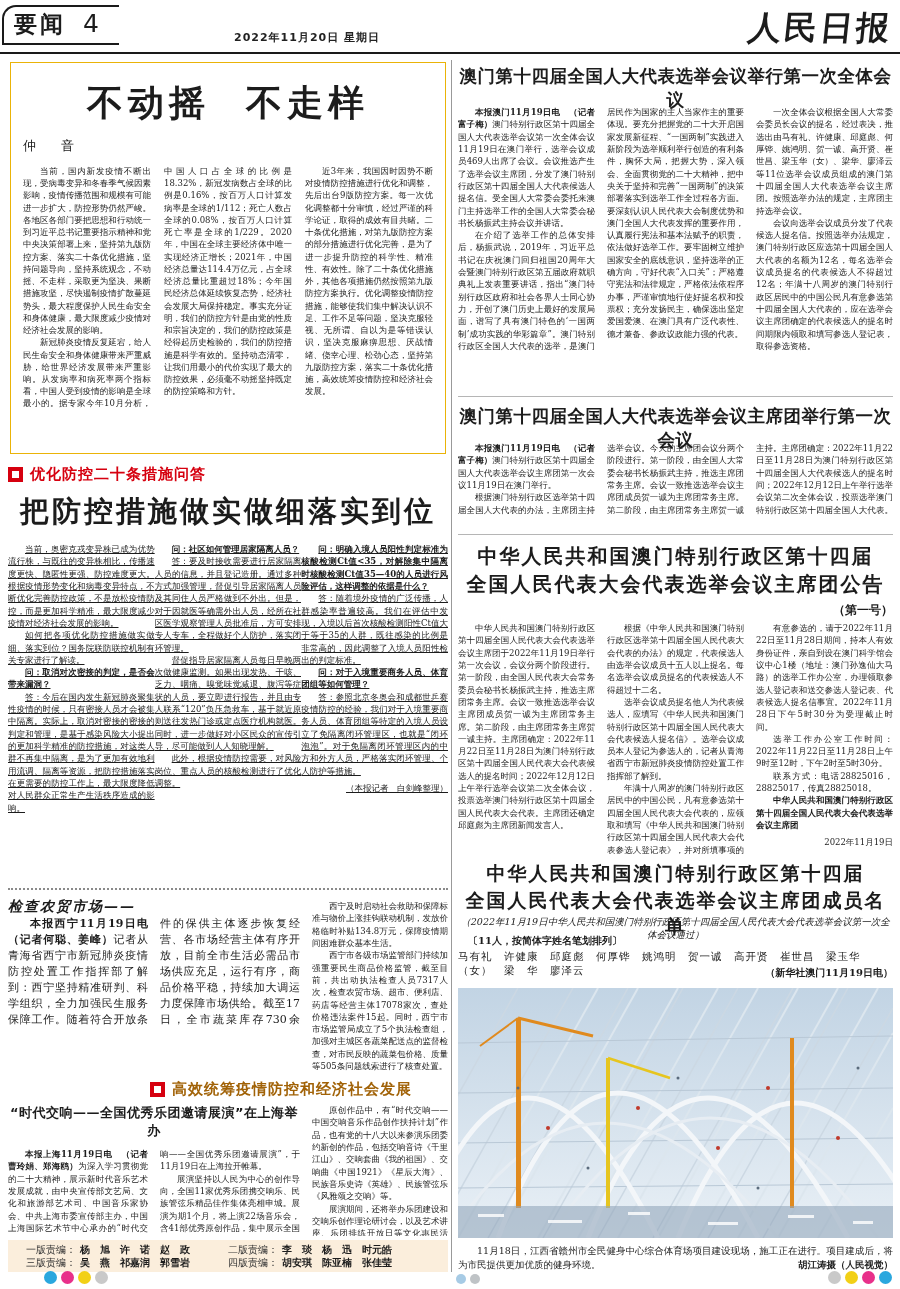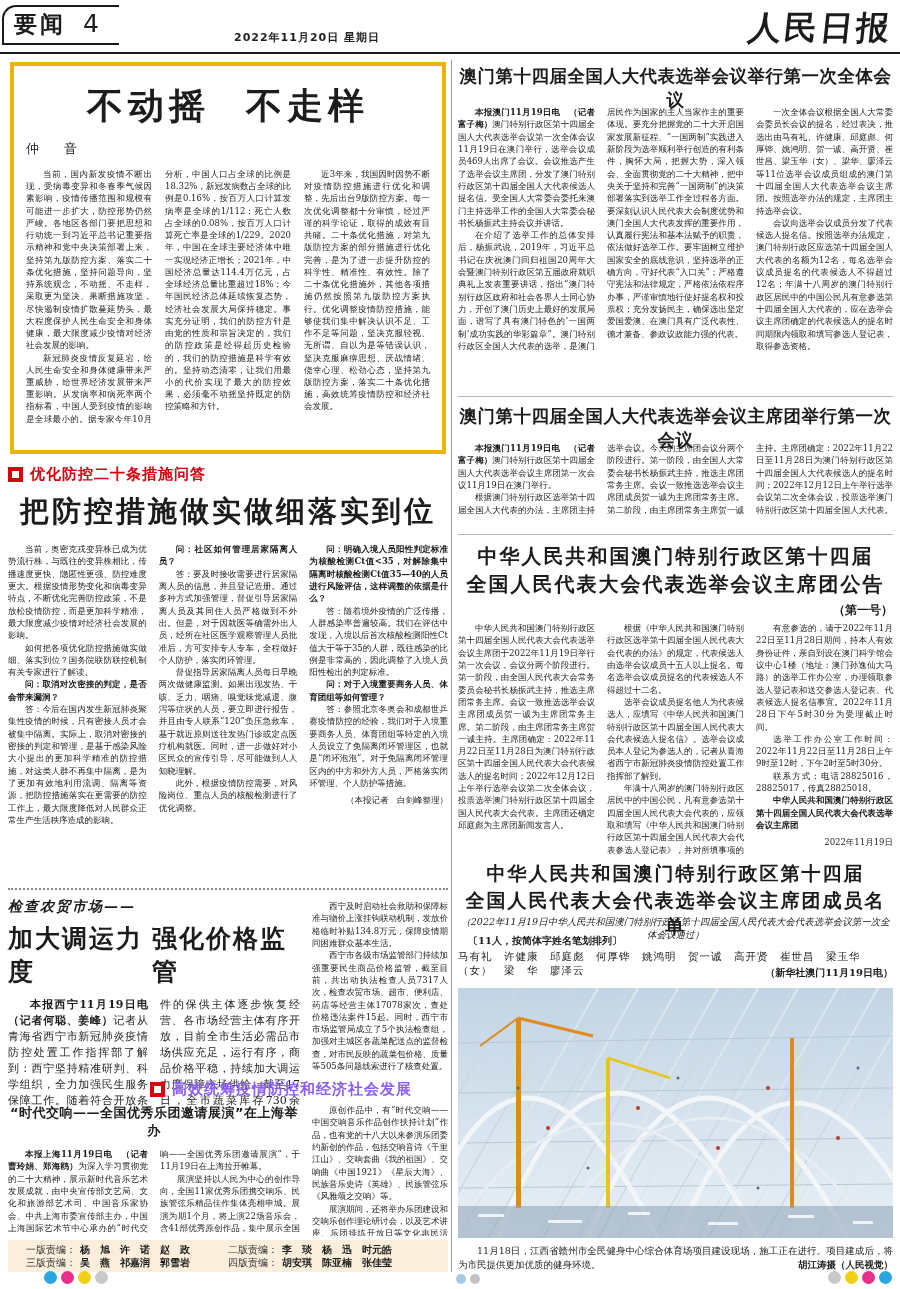--- a/index.html
+++ b/index.html
@@ -17,46 +17,46 @@
         letter-spacing:3px;transform:skewX(-6deg);}
   .vrule{position:absolute;left:451px;top:60px;height:1212px;border-left:1px solid #999;}
   
   p{margin:0;text-indent:2em;text-align:justify;line-height:1.45;}
   .b{font-weight:700;}
   p.q{font-weight:700;}
   p.sig{text-align:right;text-indent:0;margin-top:5px;}
   .hairline{border-top:1px solid #b5b5b5;}
   
   .left{position:absolute;left:8px;top:60px;width:440px;height:1212px;}
-  .redbox{position:absolute;left:2px;top:2px;width:436px;height:392px;border:4px solid #eab308;
+  .redbox{position:absolute;left:2px;top:2px;width:436px;height:392px;border:1px solid #eab308;
           box-sizing:border-box;padding:6px 12px 8px;}
   .ed-title{margin:10px 0 0;text-align:center;font-family:"DejaVu Sans",sans-serif;
             font-weight:700;font-size:36px;letter-spacing:5px;}
   .ed-title .gap{display:inline-block;width:36px;}
   .ed-byline{text-align:left;font-size:13px;letter-spacing:6px;margin:9px 0 10px;}
   .ed-body{height:266px;overflow:hidden;columns:3;column-gap:13px;font-size:8.5px;}
   .ed-body p{line-height:1.44;}
   .qa{position:absolute;left:0;top:404px;width:440px;height:418px;}
   .kicker{display:flex;align-items:center;gap:7px;height:20px;}
   .ricon{width:7px;height:7px;border:4px solid #d6000f;background:#fff;flex:0 0 auto;}
   .ktext{color:#d6000f;font-family:"DejaVu Sans",sans-serif;font-weight:700;font-size:15px;letter-spacing:1px;}
   .qa-head{margin:8px 0 11px;text-align:center;font-family:"DejaVu Sans",sans-serif;
            font-weight:700;font-size:29px;letter-spacing:3px;}
-  .qa-cols{display:flex;gap:12px;height:328px;overflow:hidden;}
+  .qa-cols{display:flex;height:328px;overflow:hidden;text-decoration:underline;}
   .qa-cols .col{flex:1;overflow:hidden;font-size:8.5px;}
   .dotrule{position:absolute;left:0;top:828px;width:440px;border-top:2px dotted #8a8a8a;}
   .xining{position:absolute;left:0;top:838px;width:440px;height:186px;display:flex;gap:12px;}
   .xn-left{width:292px;flex:0 0 auto;}
   .xn-kicker{font-size:14px;font-weight:700;letter-spacing:2px;font-style:italic;}
   .xn-heads{display:flex;justify-content:space-between;margin:6px 4px 9px 0;}
   .xn-heads h2{margin:0;font-family:"DejaVu Sans",sans-serif;font-weight:700;font-size:25px;letter-spacing:2px;}
   .xn-body{columns:2;column-gap:12px;height:126px;overflow:hidden;font-size:11px;}
   .xn-col3{flex:1;overflow:hidden;font-size:8.5px;padding-top:2px;}
   .banner{position:absolute;left:142px;top:1020px;width:298px;display:flex;align-items:center;gap:7px;}
-  .banner-text{color:#8b5cf6;font-family:"DejaVu Sans",sans-serif;font-weight:700;font-size:15px;letter-spacing:1px;}
+  .banner-text{color:#a16207;font-family:"DejaVu Sans",sans-serif;font-weight:700;font-size:15px;letter-spacing:1px;}
   .concert{position:absolute;left:0;top:1042px;width:440px;height:134px;display:flex;gap:12px;}
   .co-left{width:292px;flex:0 0 auto;}
   .co-head{margin:2px 0 8px;font-family:"DejaVu Sans",sans-serif;font-weight:700;font-size:13px;
            text-align:center;letter-spacing:0.5px;}
   .co-body{columns:2;column-gap:12px;height:98px;overflow:hidden;font-size:8.5px;}
   .co-col3{flex:1;overflow:hidden;font-size:8.5px;padding-top:2px;}
   .credits{position:absolute;left:0;top:1180px;width:440px;height:32px;background:#fbeedc;
            box-sizing:border-box;padding:3px 18px;display:grid;grid-template-columns:1fr 1fr;
            grid-auto-rows:13px;font-size:10px;font-family:"DejaVu Sans",sans-serif;align-items:center;}
   .credits .lbl{color:#333;}
@@ -152,24 +152,20 @@
           <p class="sig">（本报记者　白剑峰整理）</p>
         </div>
       </div>
     </section>
 
     <div class="dotrule"></div>
 
     <section class="xining">
       <div class="xn-left">
         <div class="xn-kicker">检查农贸市场——</div>
-        <div class="xn-heads">
-          <h2>加大调运力度</h2>
-          <h2>强化价格监管</h2>
-        </div>
         <div class="xn-body">
           <p><span class="b">本报西宁11月19日电　（记者何聪、姜峰）</span><span>记者从青海省西宁市新冠肺炎疫情防控处置工作指挥部了解到：西宁坚持精准研判、科学组织，全力加强民生服务保障工作。随着符合开放条件的保供主体逐步恢复经营、各市场经营主体有序开放，目前全市生活必需品市场供应充足，运行有序，商品价格平稳，持续加大调运力度保障市场供给。截至17日，全市蔬菜库存730余吨，鸡蛋48吨，猪肉300余吨，牛肉100余吨，羊肉300余吨，米、面各近5000吨，食用油1400余吨，能够有效满足市民生活必需品的需求。</span></p>
           <p>从11月3日以来有序开放的重点超市、农贸市场等价格监测情况来看，目前商品价格已呈现回稳趋势。同时，</p>
         </div>
       </div>
       <div class="xn-col3">
         <p>西宁及时启动社会救助和保障标准与物价上涨挂钩联动机制，发放价格临时补贴134.8万元，保障疫情期间困难群众基本生活。</p>
         <p>西宁市各级市场监管部门持续加强重要民生商品价格监管，截至目前，共出动执法检查人员7317人次，检查农贸市场、超市、便利店、药店等经营主体17078家次，查处价格违法案件15起。同时，西宁市市场监管局成立了5个执法检查组，加强对主城区各蔬菜配送点的监督检查，对市民反映的蔬菜包价格、质量等505条问题线索进行了核查处置。</p>
       </div>
     </section>

